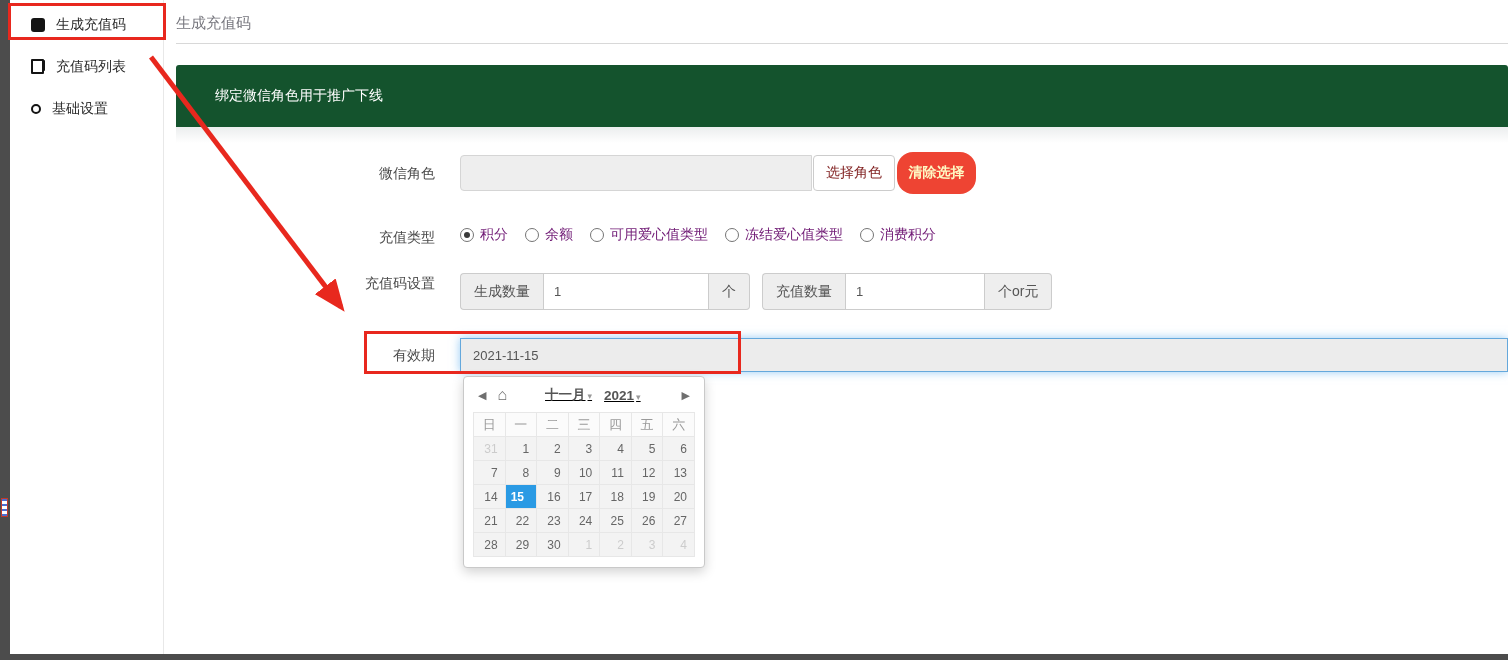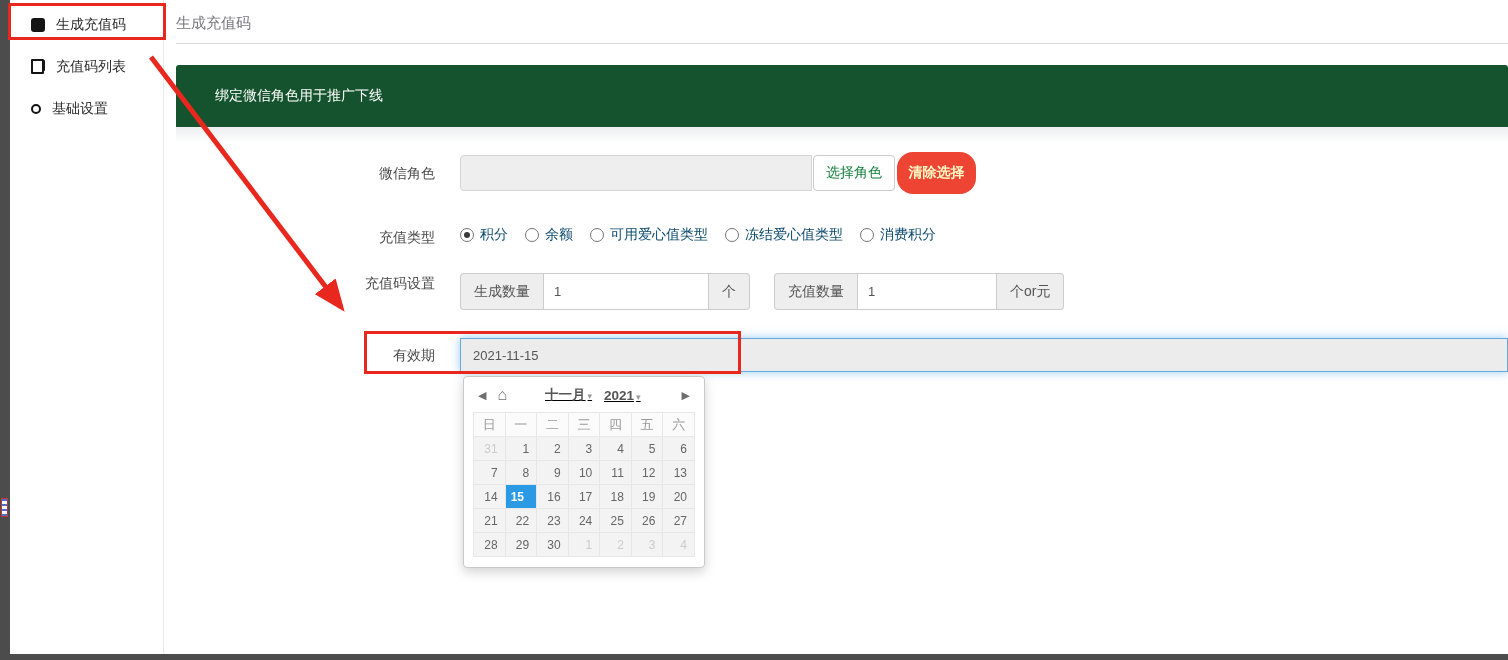--- a/index.html
+++ b/index.html
@@ -41,36 +41,36 @@
   
   .frow { position:absolute; left:0; right:0; }
   .flabel { position:absolute; left:0; width:271px; text-align:right; font-size:14px; color:#4a4a4a; }
   .fctrl { position:absolute; left:296px; right:0; display:flex; align-items:center; }
 
   .row-wechat { top:152px; height:42px; }
   .row-wechat .flabel { line-height:42px; }
   .wechat-input { width:352px; height:36px; background:#eee; border:1px solid #d5d5d5;
     border-radius:4px 0 0 4px; padding:0 10px; font-size:13px; color:#555; }
   .btn-select { height:36px; width:82px; margin-left:1px; background:#fff; border:1px solid #ccc;
-    border-radius:4px; font-size:14px; color:#15803d; cursor:pointer; }
+    border-radius:4px; font-size:14px; color:#7f1d1d; cursor:pointer; }
   .btn-clear { height:42px; width:79px; margin-left:2px; border:0; border-radius:16px;
     font-size:14px; font-weight:700; color:#fef9c3; cursor:pointer; }
 
   .row-type { top:226px; height:22px; }
   .row-type .flabel { line-height:22px; }
   .radio-opt { display:flex; align-items:center; margin-right:17px; cursor:pointer; }
   .radio-dot { width:14px; height:14px; border:1px solid #757575; border-radius:50%; background:#fff;
     margin-right:6px; position:relative; flex:0 0 14px; }
   .radio-dot.sel::after { content:""; position:absolute; left:3px; top:3px; width:6px; height:6px;
     border-radius:50%; background:#3a3a3a; }
-  .radio-opt span.rlabel { font-size:14px; color:#0c4a6e; }
+  .radio-opt span.rlabel { font-size:14px; color:#701a75; }
 
   .row-codes { top:273px; height:40px; }
   .row-codes .flabel { line-height:20px; }
-  .igroup { display:flex; height:37px; margin-right:24px; }
+  .igroup { display:flex; height:37px; margin-right:12px; }
   .iaddon { background:#eee; border:1px solid #ccc; color:#555; font-size:14px;
     display:flex; align-items:center; padding:0 13px; }
   .iaddon.first { border-radius:4px 0 0 4px; border-right:0; }
   .iaddon.last  { border-radius:0 4px 4px 0; border-left:0; }
   .igroup input { border:1px solid #ccc; width:166px; padding:0 10px; font-size:13px; color:#555; background:#fff; }
   .igroup.g2 input { width:140px; }
 
   .row-valid { top:338px; height:34px; }
   .row-valid .flabel { line-height:34px; }
   .valid-input { position:absolute; left:296px; right:0; top:0; height:34px;

